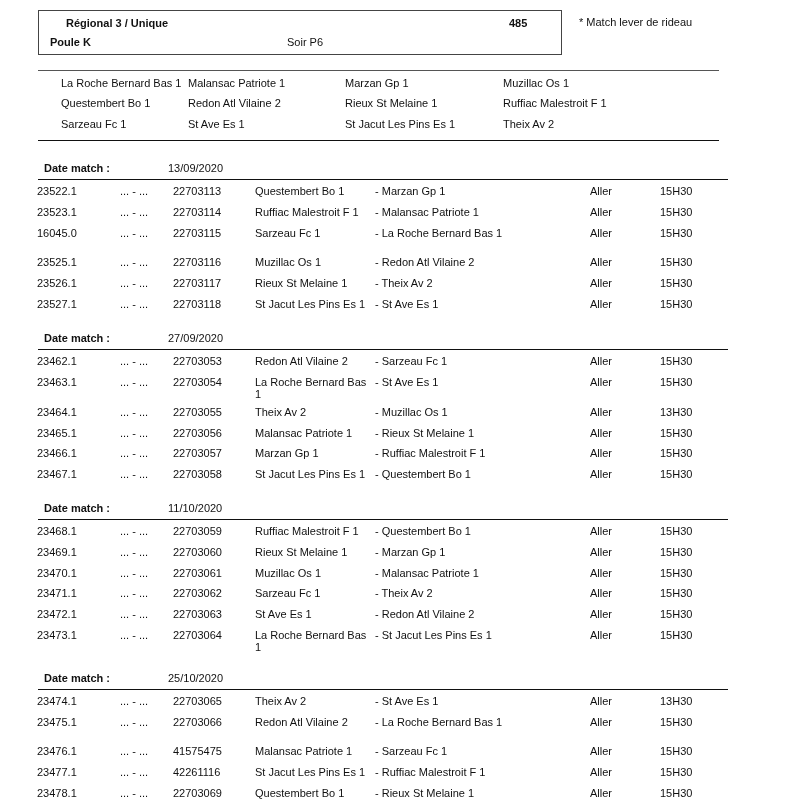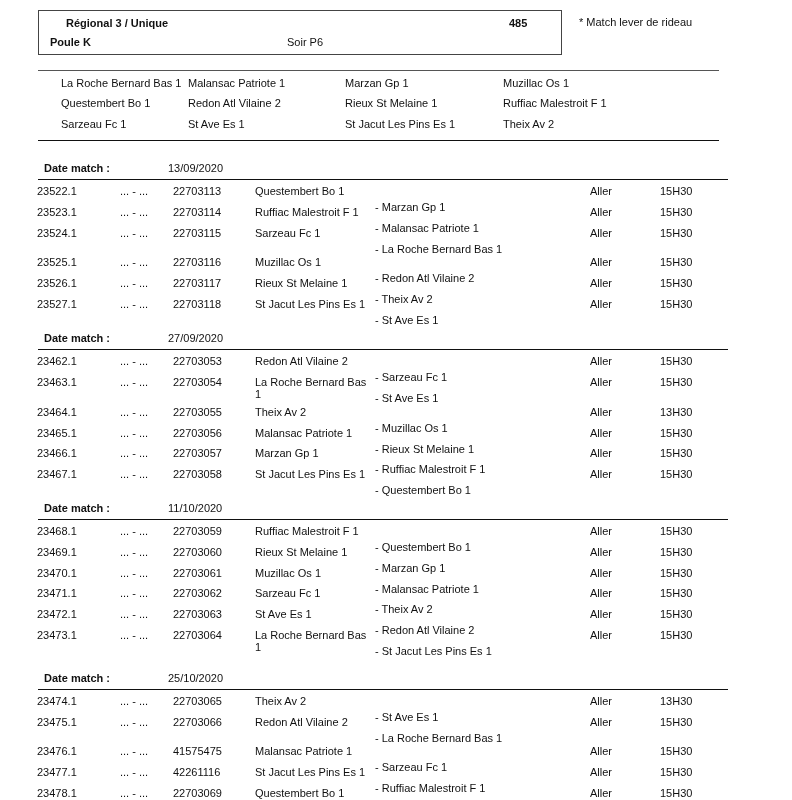--- a/index.html
+++ b/index.html
@@ -27,21 +27,21 @@
   .date-label { position: absolute; left: 44px; font-weight: bold; }
   .date-value { position: absolute; left: 168px; }
   .date-line { position: absolute; left: 38px; width: 690px; height: 0; border-top: 1px solid #111; }
 
   .row { position: absolute; left: 0; width: 792px; }
   .c { position: absolute; white-space: nowrap; }
   .c-id { left: 37px; text-align: right; }
   .c-score { left: 120px; }
   .c-code { left: 173px; }
   .c-home { left: 255px; width: 118px; white-space: normal; line-height: 12px; }
-  .c-away { left: 375px; width: 140px; white-space: normal; line-height: 12px; margin-top: 16px; }
+  .c-away { left: 375px; width: 140px; white-space: normal; line-height: 12px; }
   .c-dir { left: 590px; }
   .c-time { left: 660px; }
 </style>
 </head>
 <body>
 
 <div class="header-box">
   <span class="hb-title">Régional 3 / Unique</span>
   <span class="hb-poule">Poule K</span>
   <span class="hb-slot">Soir P6</span>
@@ -81,21 +81,21 @@
 <div class="row" style="top:206px">
   <span class="c c-id">23523.1</span>
   <span class="c c-score">... - ...</span>
   <span class="c c-code">22703114</span>
   <span class="c c-home">Ruffiac Malestroit F 1</span>
   <span class="c c-away">- Malansac Patriote 1</span>
   <span class="c c-dir">Aller</span>
   <span class="c c-time">15H30</span>
 </div>
 <div class="row" style="top:227px">
-  <span class="c c-id">23524.1</span>
+  <span class="c c-id">16045.0</span>
   <span class="c c-score">... - ...</span>
   <span class="c c-code">22703115</span>
   <span class="c c-home">Sarzeau Fc 1</span>
   <span class="c c-away">- La Roche Bernard Bas 1</span>
   <span class="c c-dir">Aller</span>
   <span class="c c-time">15H30</span>
 </div>
 <div class="row" style="top:256px">
   <span class="c c-id">23525.1</span>
   <span class="c c-score">... - ...</span>

